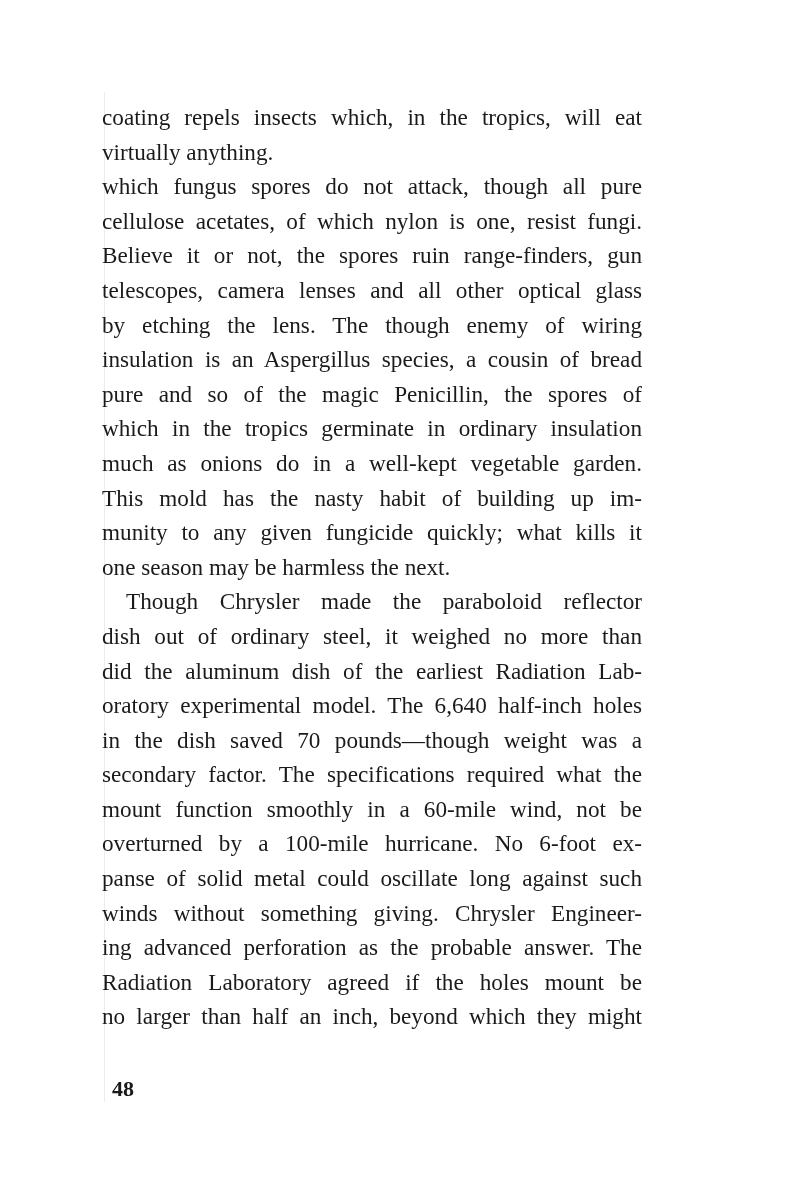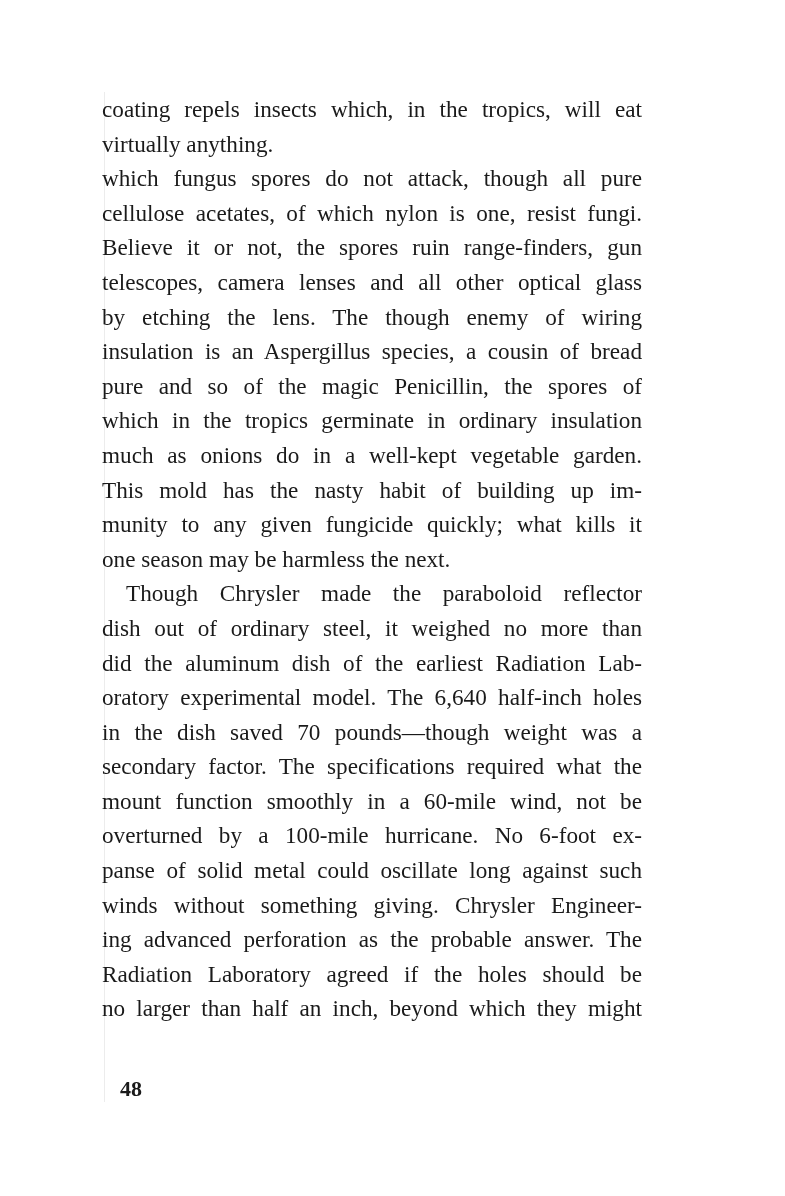--- a/index.html
+++ b/index.html
@@ -1,31 +1,31 @@
 <!DOCTYPE html>
 <html><head>
   <meta charset="utf-8">
   <style>
     html, body { margin: 0; padding: 0; background: #ffffff; }
     body { width: 785px; height: 1196px; position: relative; overflow: hidden; }
     .page { position: absolute; left: 0; top: 0; width: 785px; height: 1196px; background: #ffffff; }
     .gutter-line { position: absolute; left: 104px; top: 92px; width: 1px; height: 1010px; background: #ececec; }
     .text-block {
-      position: absolute; left: 102px; top: 92px; width: 540px;
+      position: absolute; left: 102px; top: 100px; width: 540px;
       font-family: "Liberation Serif", "DejaVu Serif", serif;
       font-size: 23.2px; color: #1a1a1a;
     }
     .line {
       display: block; height: 34.6px; line-height: 34.6px;
       white-space: nowrap; text-align: justify; text-align-last: justify;
     }
     .line.indent { padding-left: 24px; }
     .line.last { text-align-last: left; }
     .page-number {
-      position: absolute; left: 120px; top: 1076px;
+      position: absolute; left: 112px; top: 1076px;
       font-family: "Liberation Serif", "DejaVu Serif", serif;
       font-weight: bold; font-size: 22px; color: #1a1a1a;
     }
   </style>
 </head>
 <body>
 
 <div class="page">
   <div class="gutter-line"></div>
 
@@ -51,18 +51,18 @@
     <span class="line">dish out of ordinary steel, it weighed no more than</span>
     <span class="line">did the aluminum dish of the earliest Radiation Lab-</span>
     <span class="line">oratory experimental model. The 6,640 half-inch holes</span>
     <span class="line">in the dish saved 70 pounds—though weight was a</span>
     <span class="line">secondary factor. The specifications required what the</span>
     <span class="line">mount function smoothly in a 60-mile wind, not be</span>
     <span class="line">overturned by a 100-mile hurricane. No 6-foot ex-</span>
     <span class="line">panse of solid metal could oscillate long against such</span>
     <span class="line">winds without something giving. Chrysler Engineer-</span>
     <span class="line">ing advanced perforation as the probable answer. The</span>
-    <span class="line">Radiation Laboratory  agreed if the holes should be</span>
+    <span class="line">Radiation Laboratory  agreed if the holes mount be</span>
     <span class="line">no larger than half an inch, beyond which they might</span>
   </div>
 
   <div class="page-number">48</div>
 </div>
 
 </body></html>

